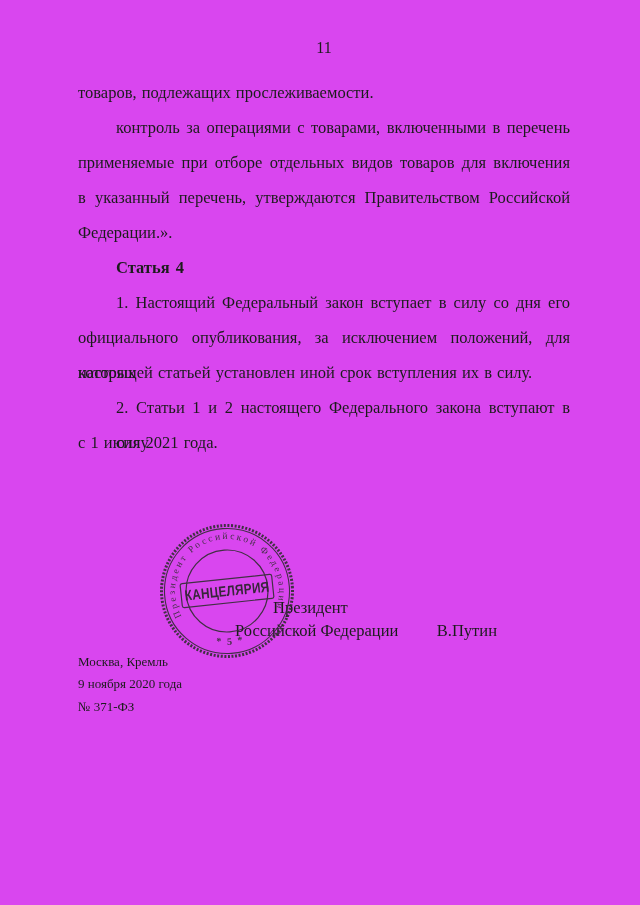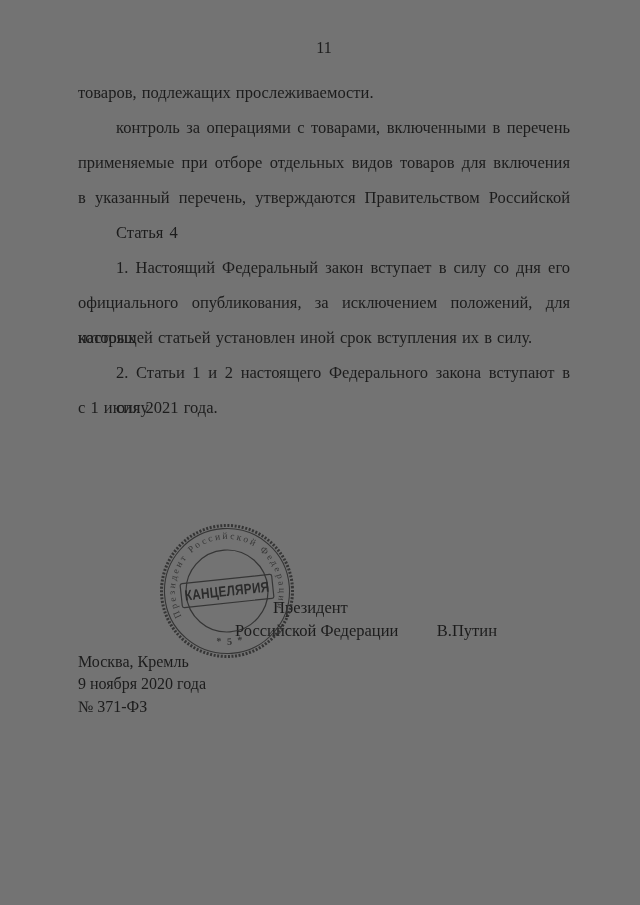--- a/index.html
+++ b/index.html
@@ -3,21 +3,21 @@
 <meta charset="utf-8">
 <style>
   * { margin: 0; padding: 0; box-sizing: border-box; }
   html, body { background: #ffffff; }
   body { font-family: "Liberation Serif", serif; color: #1c1c1c; }
 
   .page {
     position: relative;
     width: 640px;
     height: 905px;
-    background: #737373;
+    background: #d946ef;
     overflow: hidden;
     margin: 0 auto;
   }
 
   .page-number {
     position: absolute;
     top: 39px;
     left: 78px;
     width: 492px;
     text-align: center;
@@ -35,21 +35,21 @@
     height: 35px;
     line-height: 35px;
     text-align: left;
     word-spacing: 1px;
   }
   .line.jfy {
     text-align: justify;
     text-align-last: justify;
   }
   .line.indent { padding-left: 38px; }
-  .line.bold { font-weight: normal; word-spacing: 2px; }
+  .line.bold { font-weight: bold; word-spacing: 2px; }
 
   .stamp {
     position: absolute;
     left: 157px;
     top: 521px;
     width: 140px;
     height: 140px;
     transform: rotate(-4deg);
     opacity: 0.88;
     z-index: 3;
@@ -88,37 +88,38 @@
   .signature .sig-row-2 {
     display: flex;
     justify-content: space-between;
     align-items: baseline;
   }
 
   .footer {
     position: absolute;
     left: 78px;
     top: 651px;
-    font-size: 16px;
+    font-size: 13px;
     line-height: 22.4px;
     z-index: 1;
   }
 </style>
 </head>
 <body>
 
 <div class="page">
 
   <div class="page-number">11</div>
 
   <div class="body-text">
     <div class="line">товаров, подлежащих прослеживаемости.</div>
     <div class="line indent jfy">контроль за операциями с товарами, включенными в перечень</div>
     <div class="line jfy">применяемые при отборе отдельных видов товаров для включения</div>
     <div class="line jfy">в указанный перечень, утверждаются Правительством Российской</div>
+    <div class="line">Федерации.».</div>
     <div class="line indent bold">Статья 4</div>
     <div class="line indent jfy">1. Настоящий Федеральный закон вступает в силу со дня его</div>
     <div class="line jfy">официального опубликования, за исключением положений, для которых</div>
     <div class="line">настоящей статьей установлен иной срок вступления их в силу.</div>
     <div class="line indent jfy">2. Статьи 1 и 2 настоящего Федерального закона вступают в силу</div>
     <div class="line">с 1 июля 2021 года.</div>
   </div>
 
   <div class="stamp">
     <svg width="140" height="140" viewBox="0 0 140 140">

